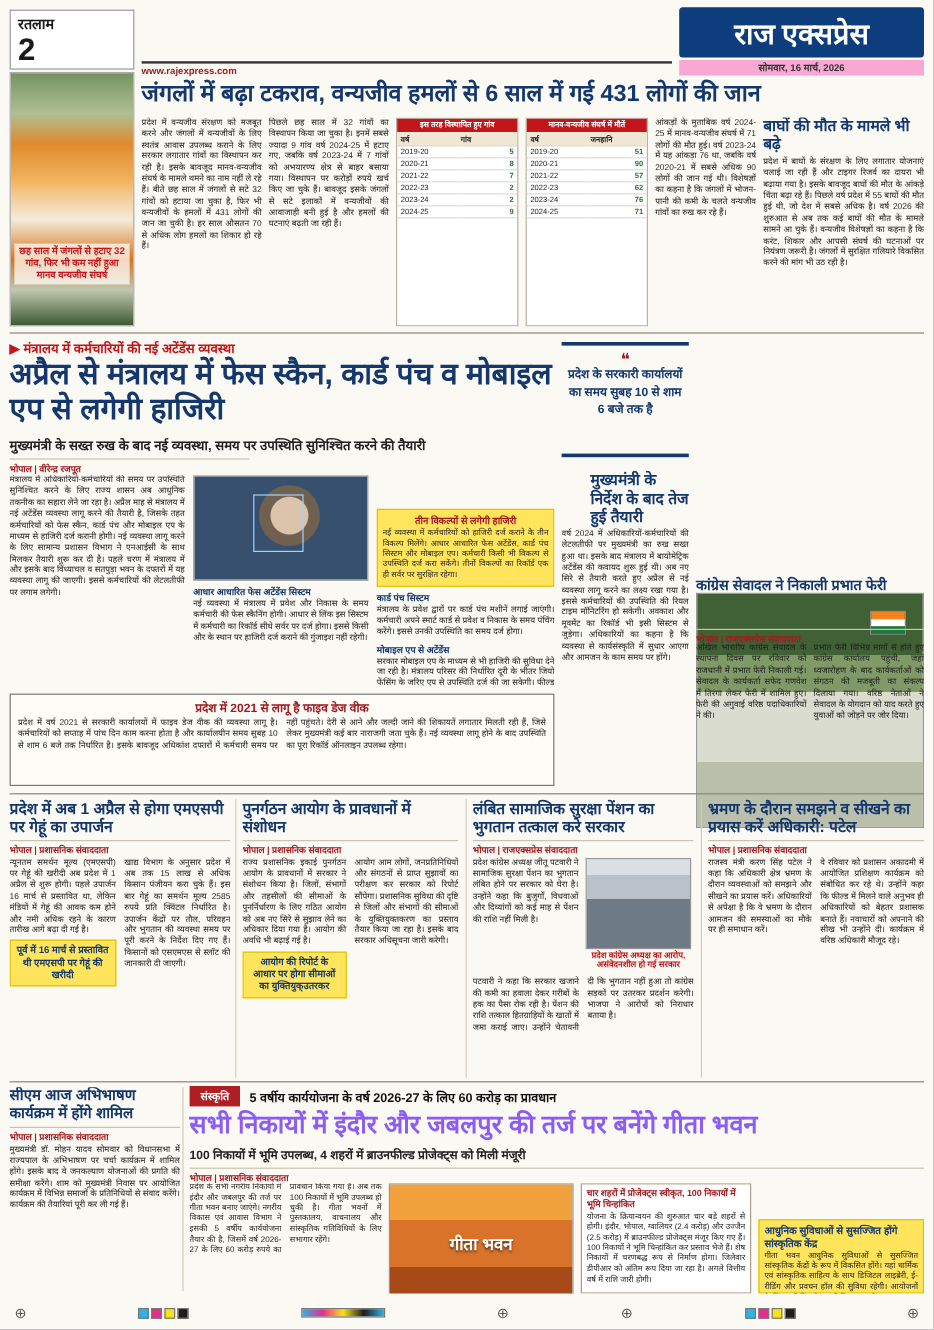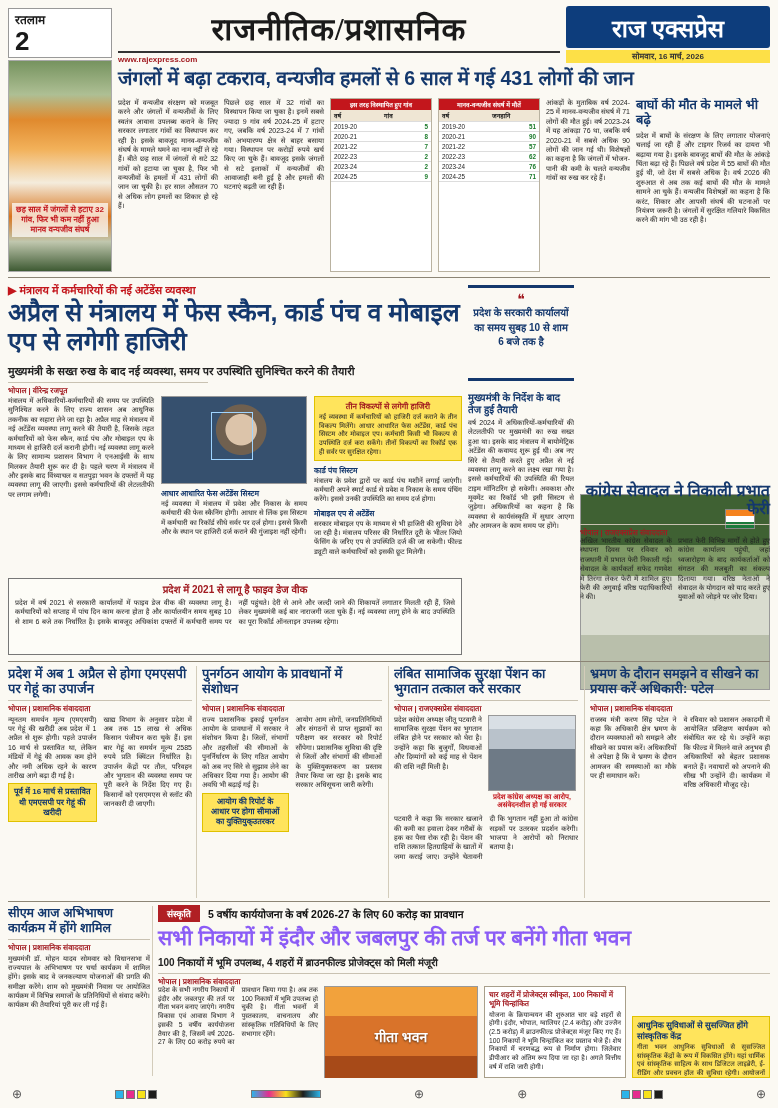--- a/index.html
+++ b/index.html
@@ -13,21 +13,21 @@
   .hrule{border-top:1.4px solid #8c8575;}
   .vrule{border-left:1px solid #d3ccba;}
   
   .edition-box{border:1px solid #999;background:#fff;padding:2px 6px;}
   .edition-name{font-size:12px;font-weight:bold;}
   .edition-num{font-size:26px;font-weight:bold;line-height:1;}
   .section-title{font-size:31px;font-weight:bold;text-align:center;font-family:"Liberation Serif",serif;letter-spacing:1px;}
   .website-bar{border-top:2px solid #333;font-size:8px;font-weight:bold;color:#a11a20;padding-top:2px;}
   .brand-box{background:linear-gradient(180deg,#2f74c0,#0d3d7c);color:#fff;display:flex;align-items:center;justify-content:center;
              font-size:24px;font-weight:bold;border-radius:3px;font-family:"Liberation Serif",serif;}
-  .date-bar{background:#fde047;text-align:center;font-size:8px;font-weight:bold;color:#333;line-height:13px;}
+  .date-bar{background:#f9a8d4;text-align:center;font-size:8px;font-weight:bold;color:#333;line-height:13px;}
   
   .tiger-photo{background:linear-gradient(180deg,#76935f 0%,#aebf94 16%,#e08a2e 28%,#f2b15a 42%,#f4ecdc 58%,#d8751f 74%,#c0c7ae 86%,#3e5a33 100%);position:relative;border:1px solid #aaa;}
   .tiger-caption{position:absolute;left:3px;right:3px;bottom:34px;background:rgba(255,255,255,.72);color:#c3161c;
                  font-size:8px;font-weight:bold;line-height:1.25;text-align:center;padding:2px;}
   .facescan-photo{background:radial-gradient(circle at 55% 38%,#dcc4aa 0 16%,#70604f 17% 26%,#36506e 27% 100%);position:relative;border:1px solid #999;}
   .scan-frame{position:absolute;left:34%;top:18%;width:42px;height:48px;border:1px solid #9fd4ff;}
   .parade-photo{background:linear-gradient(180deg,#3f6133 0 26%,#7f9a66 26% 42%,#d9dccf 42% 72%,#b9bfab 72% 100%);position:relative;border:1px solid #999;}
   .flag{position:absolute;right:14px;top:14px;width:30px;height:20px;border:1px solid #888;}
   .flag .s1{height:33.3%;background:#f5831f;}
   .flag .s2{height:33.4%;background:#fff;}
@@ -50,22 +50,22 @@
   .big-headline{font-size:25px;line-height:1.16;font-weight:bold;color:#14386d;}
   .subhead{font-size:11px;font-weight:bold;color:#222;}
   .sec-head{font-size:7.6px;font-weight:bold;color:#14386d;margin:4px 0 1px;}
   .opt-box{background:#ffe45c;border:1px solid #e0c100;padding:3px 4px;}
   .opt-title{font-size:8px;font-weight:bold;color:#a11a20;text-align:center;margin-bottom:2px;}
   .quote-box{border-top:3px solid #14386d;border-bottom:3px solid #14386d;padding:4px 3px;text-align:center;}
   .quote-mark{color:#a11a20;font-size:14px;line-height:1;}
   .quote-text{font-size:10px;line-height:1.45;font-weight:bold;color:#14386d;}
   .fd-box{border:1px solid #777;padding:3px 6px;background:#fdfcf7;}
   .fd-title{font-size:10px;font-weight:bold;color:#a11a20;text-align:center;margin-bottom:2px;}
-  .mid-head{font-size:10px;line-height:1.2;font-weight:bold;color:#14386d;margin-bottom:2px;}
-  .sev-headline{font-size:16px;line-height:1.15;font-weight:bold;color:#14386d;text-align:right;}
+  .mid-head{font-size:13px;line-height:1.2;font-weight:bold;color:#14386d;margin-bottom:2px;margin-left:24px;}
+  .sev-headline{font-size:12px;line-height:1.15;font-weight:bold;color:#14386d;text-align:left;}
   
   .h-story{font-size:13px;line-height:1.18;font-weight:bold;color:#14386d;}
   .hl{background:#ffe45c;border:1px solid #e0c100;padding:3px 4px;margin:3px 0;font-size:8px;font-weight:bold;
       color:#14386d;text-align:center;line-height:1.3;break-inside:avoid;}
   .photo-caption{font-size:7px;font-weight:bold;color:#c3161c;text-align:center;line-height:1.25;margin-top:2px;}
   
   .tag{background:#b01f24;color:#fff;font-size:9px;font-weight:bold;padding:2px 9px;}
   .strap{font-size:10.5px;font-weight:bold;color:#111;margin-left:8px;}
   .geeta-headline{font-size:21px;line-height:1.1;font-weight:bold;color:#8b5cf6;}
   .info-box{border:1px solid #a89f8a;padding:3px 4px;background:#fff;}
@@ -82,23 +82,20 @@
   .clip{overflow:hidden;}
 </style>
 </head>
 <body>
 
 <div class="page">
 
   <div class="abs edition-box" style="left:8px;top:8px;width:104px;height:50px;">
     <div class="edition-name">रतलाम</div>
     <div class="edition-num">2</div>
-  </div>
-  <div class="abs" style="left:118px;top:6px;width:442px;height:44px;display:flex;align-items:center;justify-content:center;">
-    <div class="section-title">राजनीतिक/प्रशासनिक</div>
   </div>
   <div class="abs website-bar" style="left:118px;top:51px;width:442px;height:14px;">www.rajexpress.com</div>
   <div class="abs brand-box" style="left: 566px; top: 6px; width: 204px; height: 42px; background: rgb(13, 61, 124);">राज एक्सप्रेस</div>
   <div class="abs date-bar" style="left:566px;top:50px;width:204px;height:13px;">सोमवार, 16 मार्च, 2026</div>
 
   <div class="abs tiger-photo" style="left:8px;top:60px;width:104px;height:212px;">
     <div class="tiger-caption">छह साल में जंगलों से हटाए 32 गांव, फिर भी कम नहीं हुआ मानव वन्यजीव संघर्ष</div>
   </div>
 
   <div class="abs lead-headline" style="left:118px;top:68px;width:652px;height:26px;">जंगलों में बढ़ा टकराव, वन्यजीव हमलों से 6 साल में गई 431 लोगों की जान</div>
@@ -189,21 +186,21 @@
 
   <div class="abs clip" style="left:8px;top:396px;width:454px;height:178px;display:flex;gap:7px;">
     <div class="body-text" style="width:146px;">मंत्रालय में अधिकारियों-कर्मचारियों की समय पर उपस्थिति सुनिश्चित करने के लिए राज्य शासन अब आधुनिक तकनीक का सहारा लेने जा रहा है। अप्रैल माह से मंत्रालय में नई अटेंडेंस व्यवस्था लागू करने की तैयारी है, जिसके तहत कर्मचारियों को फेस स्कैन, कार्ड पंच और मोबाइल एप के माध्यम से हाजिरी दर्ज करानी होगी। नई व्यवस्था लागू करने के लिए सामान्य प्रशासन विभाग ने एनआईसी के साथ मिलकर तैयारी शुरू कर दी है। पहले चरण में मंत्रालय में और इसके बाद विंध्याचल व सतपुड़ा भवन के दफ्तरों में यह व्यवस्था लागू की जाएगी। इससे कर्मचारियों की लेटलतीफी पर लगाम लगेगी।</div>
     <div style="width:146px;">
       <div class="facescan-photo" style="width:146px;height:88px;">
         <div class="scan-frame"></div>
       </div>
       <div class="sec-head">आधार आधारित फेस अटेंडेंस सिस्टम</div>
       <div class="body-text">नई व्यवस्था में मंत्रालय में प्रवेश और निकास के समय कर्मचारी की फेस स्कैनिंग होगी। आधार से लिंक इस सिस्टम में कर्मचारी का रिकॉर्ड सीधे सर्वर पर दर्ज होगा। इससे किसी और के स्थान पर हाजिरी दर्ज कराने की गुंजाइश नहीं रहेगी।</div>
     </div>
-    <div style="width:148px;">
+    <div style="width:148px;margin-top:28px;">
       <div class="opt-box">
         <div class="opt-title">तीन विकल्पों से लगेगी हाजिरी</div>
         <div class="small-text">नई व्यवस्था में कर्मचारियों को हाजिरी दर्ज कराने के तीन विकल्प मिलेंगे। आधार आधारित फेस अटेंडेंस, कार्ड पंच सिस्टम और मोबाइल एप। कर्मचारी किसी भी विकल्प से उपस्थिति दर्ज करा सकेंगे। तीनों विकल्पों का रिकॉर्ड एक ही सर्वर पर सुरक्षित रहेगा।</div>
       </div>
       <div class="sec-head">कार्ड पंच सिस्टम</div>
       <div class="body-text">मंत्रालय के प्रवेश द्वारों पर कार्ड पंच मशीनें लगाई जाएंगी। कर्मचारी अपने स्मार्ट कार्ड से प्रवेश व निकास के समय पंचिंग करेंगे। इससे उनकी उपस्थिति का समय दर्ज होगा।</div>
       <div class="sec-head">मोबाइल एप से अटेंडेंस</div>
       <div class="body-text">सरकार मोबाइल एप के माध्यम से भी हाजिरी की सुविधा देने जा रही है। मंत्रालय परिसर की निर्धारित दूरी के भीतर जियो फेंसिंग के जरिए एप से उपस्थिति दर्ज की जा सकेगी। फील्ड ड्यूटी वाले कर्मचारियों को इसकी छूट मिलेगी।</div>
     </div>
   </div>

